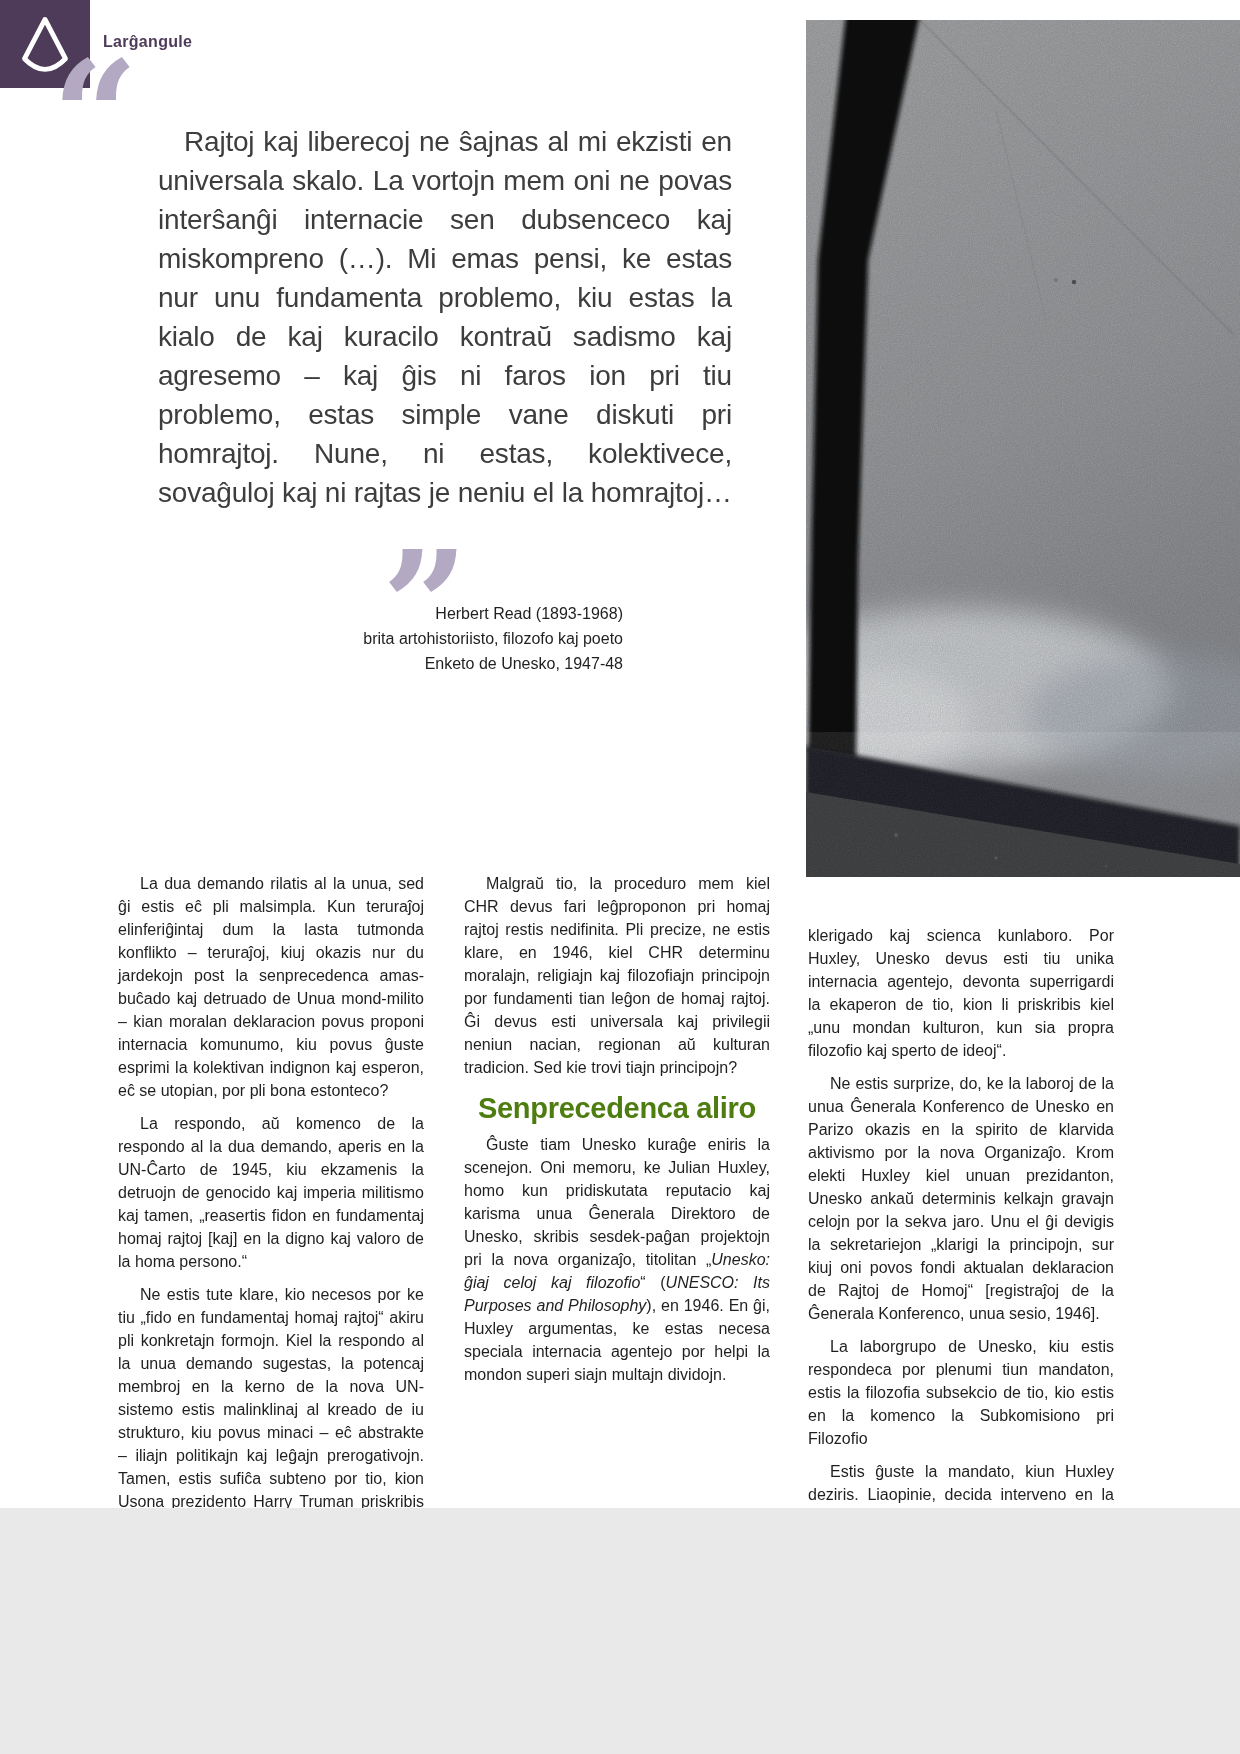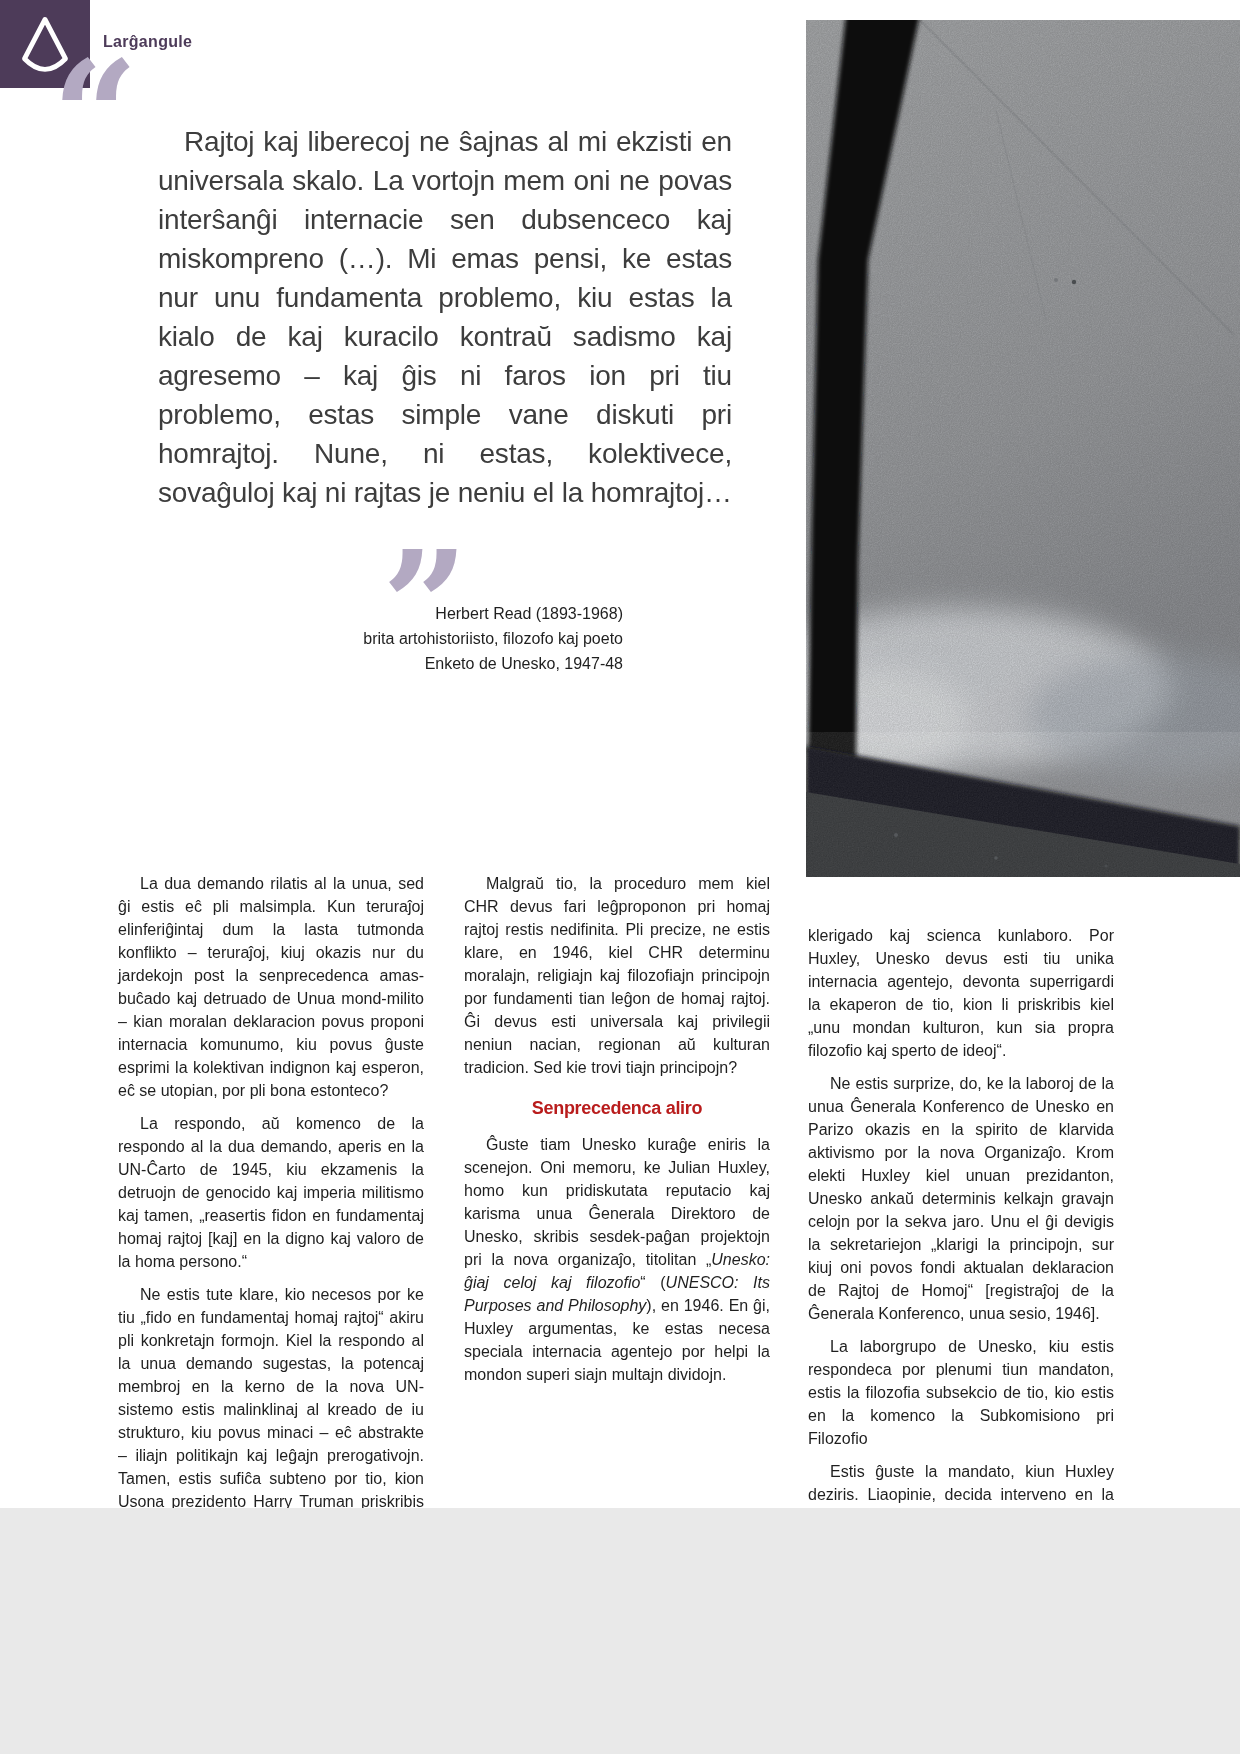--- a/index.html
+++ b/index.html
@@ -28,21 +28,21 @@
   .photo{position:absolute;left:806px;top:20px;width:434px;height:857px;overflow:hidden;}
   .photo svg{display:block;}
 
   
   .col{position:absolute;width:306px;font-size:16px;line-height:23px;text-align:justify;}
   .col1{left:118px;top:864px;}
   .col2{left:464px;top:864px;}
   .col3{left:808px;top:916px;}
   .col p{margin:8px 0 10px 0;text-indent:22px;}
   .col p.noindent{text-indent:0;}
-  .col h2{margin:14px 0 10px 0;font-size:18px;line-height:30px;color:#b91c1c;
+  .col h2{margin:14px 0 10px 0;font-size:29px;line-height:30px;color:#4d7c0f;
           text-align:center;letter-spacing:-.3px;}
   .it{font-style:italic;}
 
   
   .footer{position:absolute;left:103px;top:1668px;height:34px;display:flex;align-items:center;}
   .pgnum{font-size:24px;font-weight:bold;color:#4d3b59;}
   .fdiv{display:inline-block;width:2px;height:30px;background:#4a4a4a;margin:0 14px 0 16px;}
   .ftext{font-size:15px;color:#0f172a;}
   .fbullet{color:#4d3b59;margin:0 5px;font-weight:bold;}
 </style>

